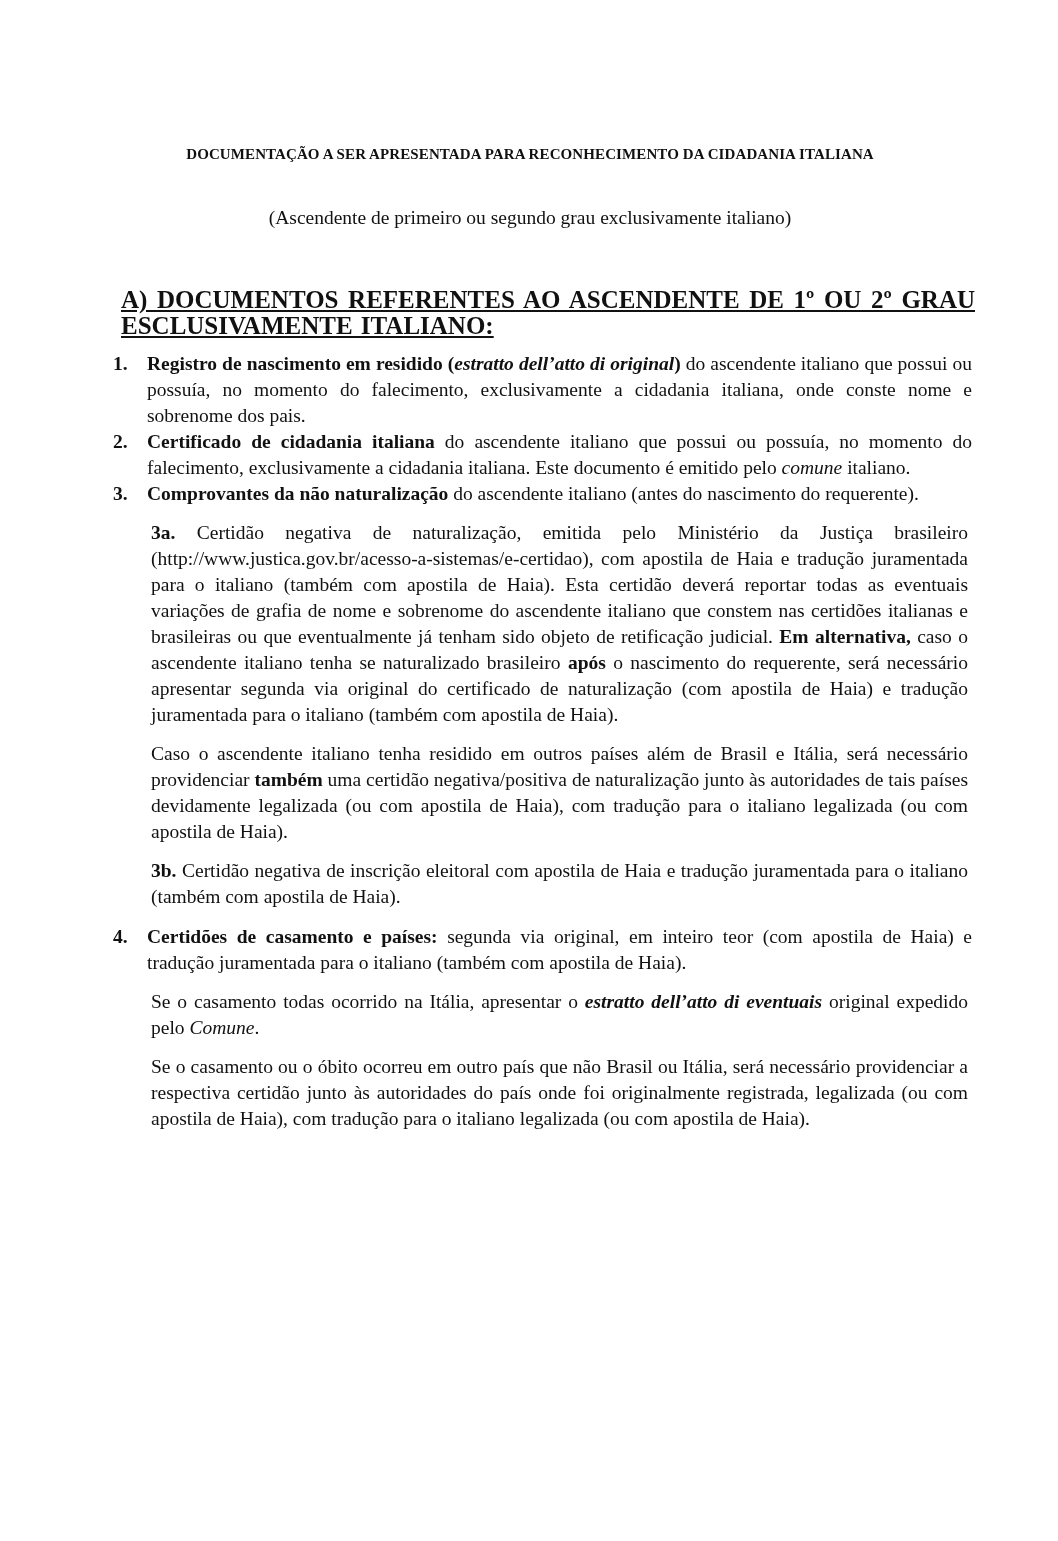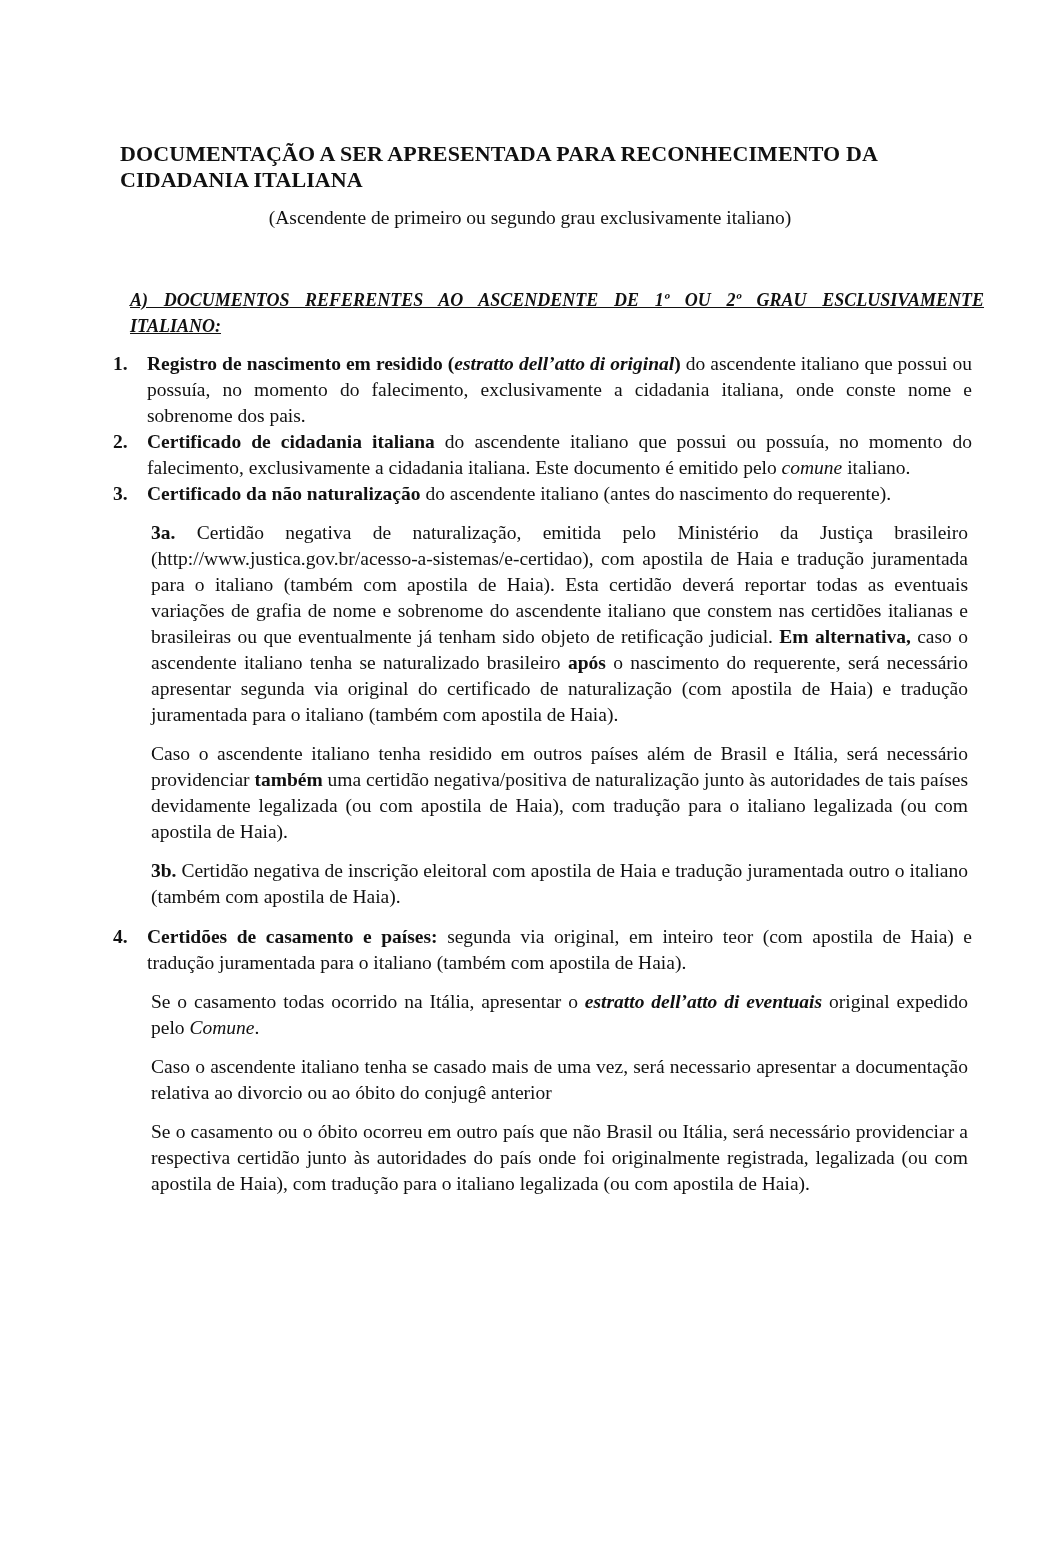--- a/index.html
+++ b/index.html
@@ -20,44 +20,44 @@
       left: 0; top: 0;
       width: 1058px;
       height: 1541px;
       background: #ffffff;
     }
     .title {
       position: absolute;
       left: 120px;
       width: 820px;
       top: 141px;
+      text-align: center;
       font-weight: bold;
-      font-size: 22px;
+      font-size: 15px;
       line-height: 26px;
       letter-spacing: 0.1px;
     }
     .subtitle {
       position: absolute;
       left: 120px;
       width: 820px;
       top: 205px;
       text-align: center;
       font-weight: normal;
       font-size: 19.5px;
       line-height: 26px;
     }
     .section-heading {
       position: absolute;
-      left: 130px;
+      left: 121px;
       width: 854px;
       top: 287px;
       font-weight: bold;
-      font-style: italic;
       text-decoration: underline;
-      font-size: 18px;
+      font-size: 25px;
       line-height: 26px;
       text-align: justify;
       text-align-last: left;
       word-spacing: 2px;
     }
     .content {
       position: absolute;
       left: 117px;
       width: 855px;
       top: 351px;
@@ -98,26 +98,25 @@
       <div class="item">
         <span class="item-num">1.</span>
         <p class="item-body"><span class="b">Registro de nascimento em residido (</span><span class="b i">estratto dell’atto di original</span><span class="b">)</span><span> do ascendente italiano que possui ou possuía, no momento do falecimento, exclusivamente a cidadania italiana, onde conste nome e sobrenome dos pais.</span></p>
       </div>
       <div class="item">
         <span class="item-num">2.</span>
         <p class="item-body"><span class="b">Certificado de cidadania italiana</span><span> do ascendente italiano que possui ou possuía, no momento do falecimento, exclusivamente a cidadania italiana. Este documento é emitido pelo </span><span class="i">comune</span><span> italiano.</span></p>
       </div>
       <div class="item">
         <span class="item-num">3.</span>
-        <p class="item-body"><span class="b">Certificado da não naturalização</span><span> do ascendente italiano (antes do nascimento do requerente).</span></p>
+        <p class="item-body"><span class="b">Comprovantes da não naturalização</span><span> do ascendente italiano (antes do nascimento do requerente).</span></p>
       </div>
       <p class="sub-para" style="margin-top: 13px;"><span class="b">3a.</span><span> Certidão negativa de naturalização, emitida pelo Ministério da Justiça brasileiro (http://www.justica.gov.br/acesso-a-sistemas/e-certidao), com apostila de Haia e tradução juramentada para o italiano (também com apostila de Haia). Esta certidão deverá reportar todas as eventuais variações de grafia de nome e sobrenome do ascendente italiano que constem nas certidões italianas e brasileiras ou que eventualmente já tenham sido objeto de retificação judicial. </span><span class="b">Em alternativa,</span><span> caso o ascendente italiano tenha se naturalizado brasileiro </span><span class="b">após</span><span> o nascimento do requerente, será necessário apresentar segunda via original do certificado de naturalização (com apostila de Haia) e tradução juramentada para o italiano (também com apostila de Haia).</span></p>
       <p class="sub-para" style="margin-top: 13px;"><span>Caso o ascendente italiano tenha residido em outros países além de Brasil e Itália, será necessário providenciar </span><span class="b">também</span><span> uma certidão negativa/positiva de naturalização junto às autoridades de tais países devidamente legalizada (ou com apostila de Haia), com tradução para o italiano legalizada (ou com apostila de Haia).</span></p>
-      <p class="sub-para" style="margin-top: 13px;"><span class="b">3b.</span><span> Certidão negativa de inscrição eleitoral com apostila de Haia e tradução juramentada outro o italiano (também com apostila de Haia).</span></p>
+      <p class="sub-para" style="margin-top: 13px;"><span class="b">3b.</span><span> Certidão negativa de inscrição eleitoral com apostila de Haia e tradução juramentada para o italiano (também com apostila de Haia).</span></p>
       <div class="item" style="margin-top: 14px;">
         <span class="item-num">4.</span>
         <p class="item-body"><span class="b">Certidões de casamento e países:</span><span> segunda via original, em inteiro teor (com apostila de Haia) e tradução juramentada para o italiano (também com apostila de Haia).</span></p>
       </div>
       <p class="sub-para" style="margin-top: 13px;"><span>Se o casamento todas ocorrido na Itália, apresentar o </span><span class="b i">estratto dell’atto di eventuais</span><span> original expedido pelo </span><span class="i">Comune</span><span>.</span></p>
-      <p class="sub-para" style="margin-top: 13px;"><span>Caso o ascendente italiano tenha se casado mais de uma vez, será necessario apresentar a documentação relativa ao divorcio ou ao óbito do conjugê anterior</span></p>
       <p class="sub-para" style="margin-top: 13px;"><span>Se o casamento ou o óbito ocorreu em outro país que não Brasil ou Itália, será necessário providenciar a respectiva certidão junto às autoridades do país onde foi originalmente registrada, legalizada (ou com apostila de Haia), com tradução para o italiano legalizada (ou com apostila de Haia).</span></p>
     </div>
 </div>
 
 </body></html>

